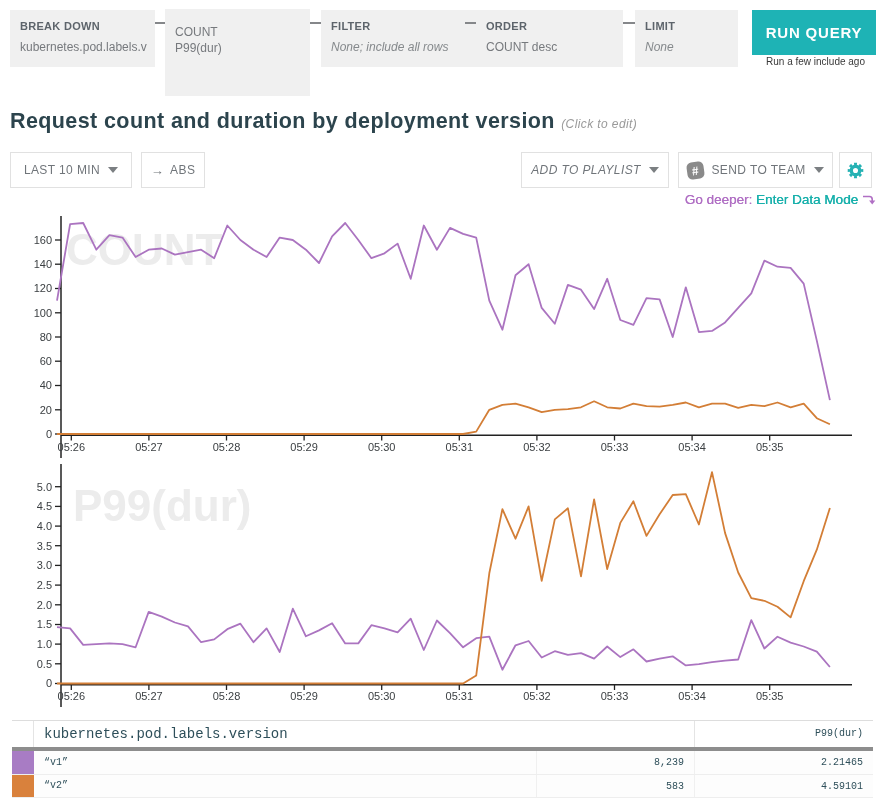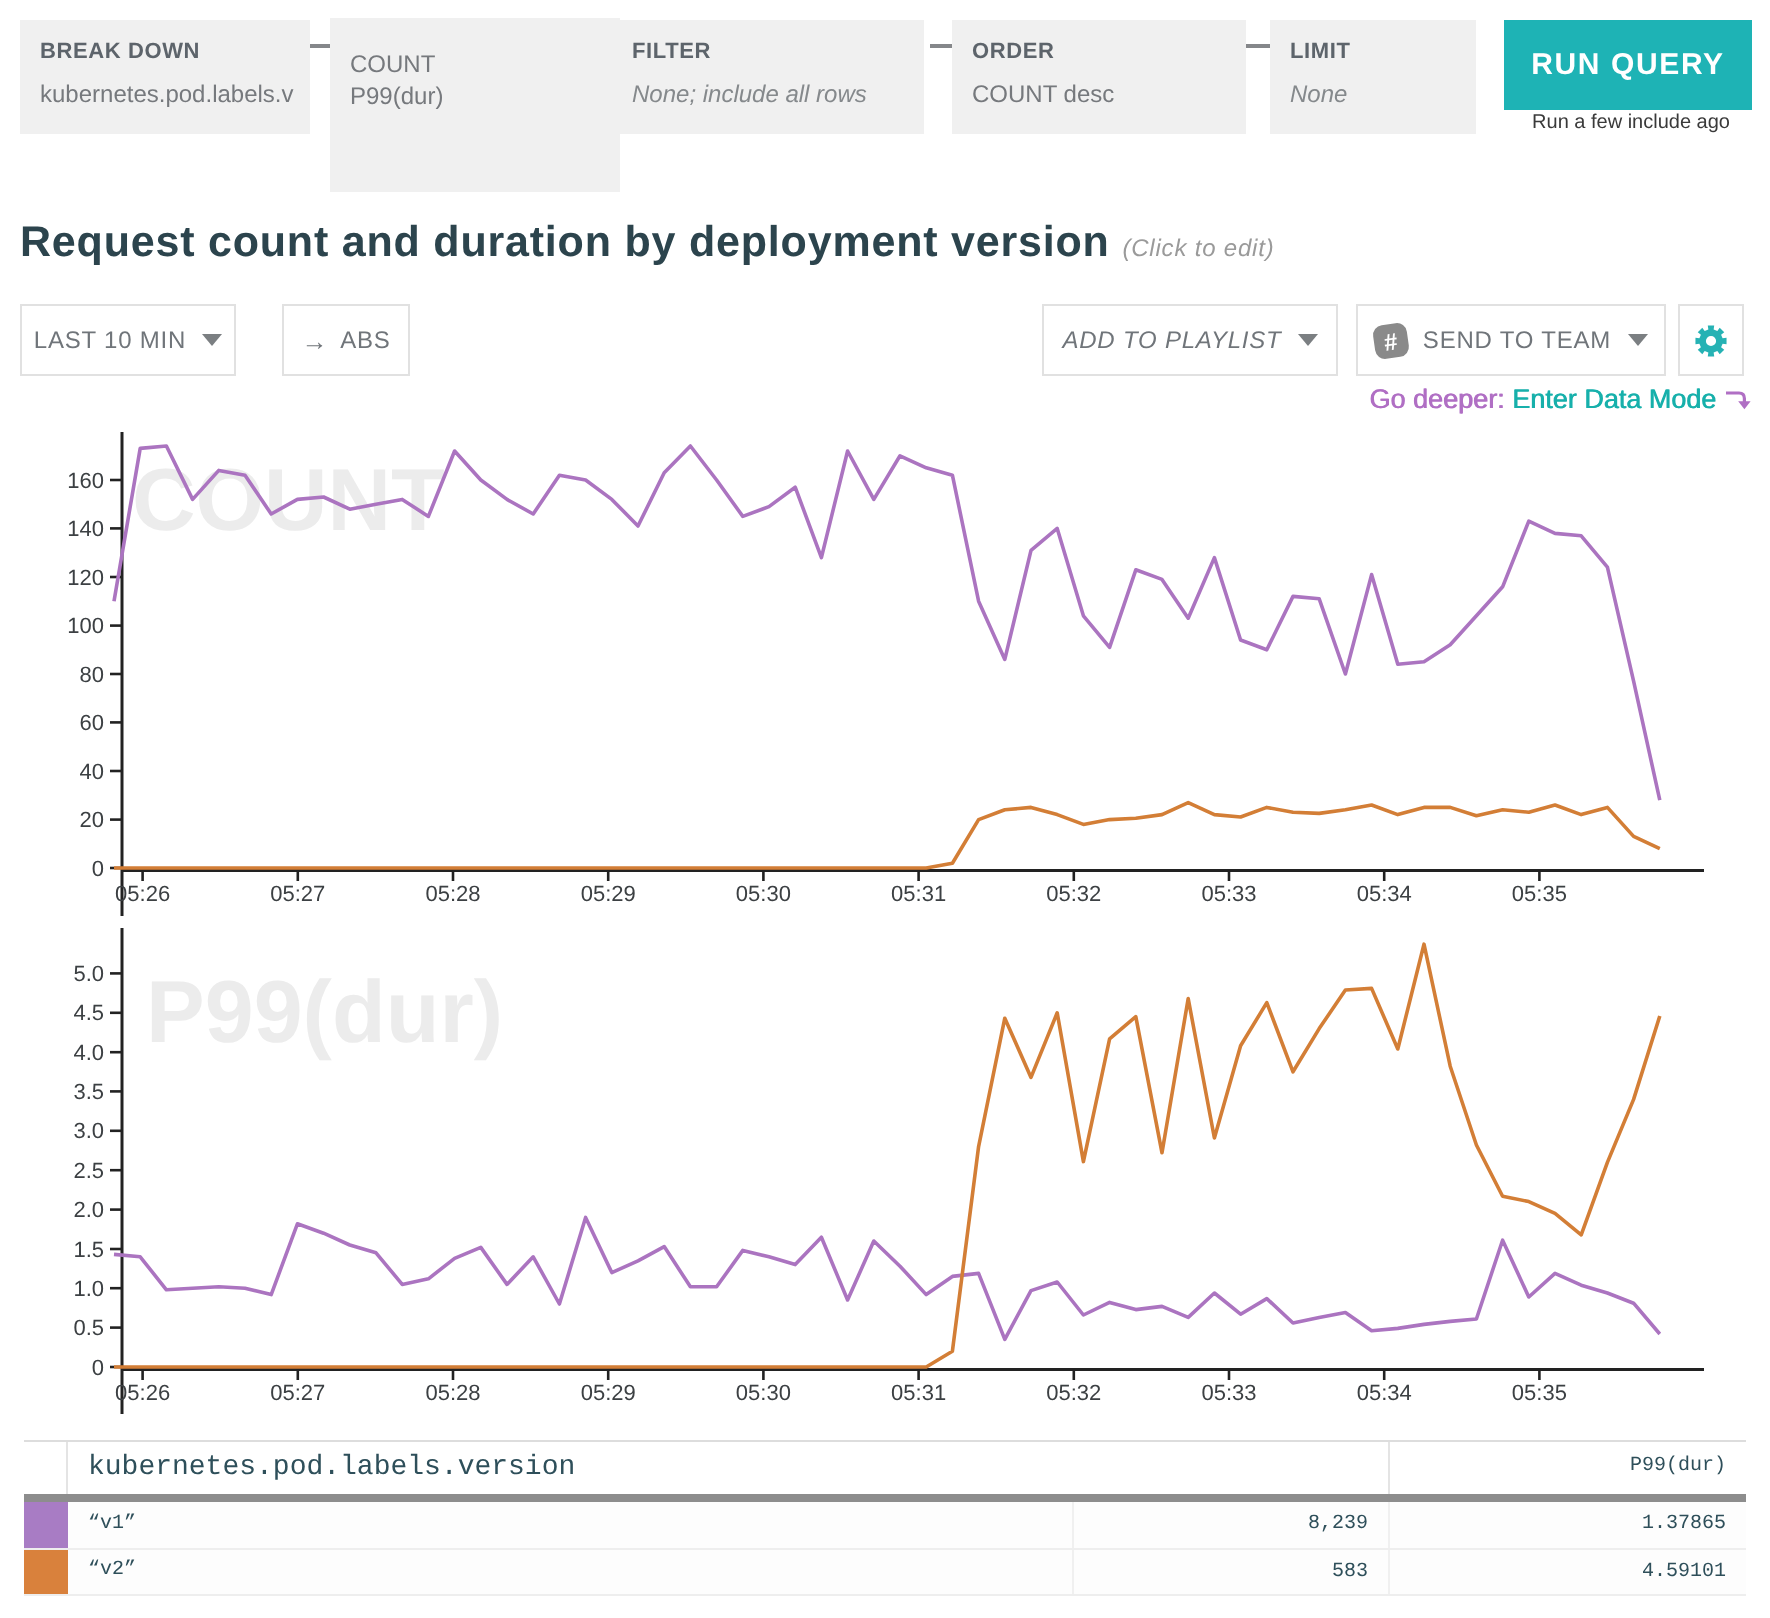--- a/index.html
+++ b/index.html
@@ -18,40 +18,40 @@
 
 <div class="qbox" style="left:10px; top:10px; width:145px; height:57px;">
   <h4>BREAK DOWN</h4>
     <div class="c">kubernetes.pod.labels.v</div>
 </div>
 <div class="conn" style="left:155px; width:10px;"></div>
 <div class="qbox" style="left:165px; top:9px; width:145px; height:87px;">
     <div class="c">COUNT<br>P99(dur)</div>
 </div>
 <div class="conn" style="left:310px; width:11px;"></div>
-<div class="qbox" style="left:306px; top:10px; width:156px; height:57px;">
+<div class="qbox" style="left:321px; top:10px; width:156px; height:57px;">
   <h4>FILTER</h4>
     <div class="c" style="font-style:italic; color:#85898c; white-space:nowrap;">None; include all rows</div>
 </div>
 <div class="conn" style="left:465px; width:11px;"></div>
 <div class="qbox" style="left:476px; top:10px; width:147px; height:57px;">
   <h4>ORDER</h4>
     <div class="c">COUNT desc</div>
 </div>
 <div class="conn" style="left:623px; width:12px;"></div>
 <div class="qbox" style="left:635px; top:10px; width:103px; height:57px;">
   <h4>LIMIT</h4>
     <div class="c" style="font-style:italic; color:#85898c;">None</div>
 </div>
 <div class="abs" style="left:752px; top:10px; width:124px; height:45px; background:#1eb3b5; border-radius:0; color:#fff; font-weight:bold; font-size:15px; letter-spacing:0.8px; display:flex; align-items:center; justify-content:center;">RUN QUERY</div>
 <div class="abs" style="left:640px; top:56px; width:225px; text-align:right; font-size:10px; color:#3a3a3a;">Run a few include ago</div>
 
 <div class="abs" style="left:10px; top:109px; font-size:21.5px; letter-spacing:0.4px; font-weight:bold; color:#2c444d;">Request count and duration by deployment version <span style="font-weight:normal; font-style:italic; font-size:12px; color:#9a9a9a;">(Click to edit)</span></div>
 
-<div class="btn" style="left:10px; width:108px;">LAST 10 MIN<span class="tri"></span></div>
+<div class="btn" style="left:10px; width:122px;">LAST 10 MIN<span class="tri"></span></div>
 <div class="btn" style="left:141px; width:64px;"><span style="font-size:13px; margin-right:6px;">→</span>ABS</div>
 <div class="btn" style="left:521px; width:148px;font-style:italic;">ADD TO PLAYLIST<span class="tri"></span></div>
 <div class="btn" style="left:678px; width:155px;"><span style="display:inline-flex;width:17px;height:17px;border-radius:5px;background:#8a8a8a;color:#fff;font-size:12px;font-weight:bold;align-items:center;justify-content:center;margin-right:7px;transform:rotate(-8deg);">#</span>SEND TO TEAM<span class="tri"></span></div>
 <div class="btn" style="left:838.5px; width:33px;">
 <svg width="17" height="17" viewBox="0 0 24 24">
       <path fill="#26b2b4" fill-rule="evenodd" d="M22.97,9.73 L22.97,14.27 L20.19,13.87 L19.11,16.47 L21.36,18.15 L18.15,21.36 L16.47,19.11 L13.87,20.19 L14.27,22.97 L9.73,22.97 L10.13,20.19 L7.53,19.11 L5.85,21.36 L2.64,18.15 L4.89,16.47 L3.81,13.87 L1.03,14.27 L1.03,9.73 L3.81,10.13 L4.89,7.53 L2.64,5.85 L5.85,2.64 L7.53,4.89 L10.13,3.81 L9.73,1.03 L14.27,1.03 L13.87,3.81 L16.47,4.89 L18.15,2.64 L21.36,5.85 L19.11,7.53 L20.19,10.13 Z M15.6,12 A3.6,3.6 0 1 0 8.4,12 A3.6,3.6 0 1 0 15.6,12 Z"></path>
     </svg>
 </div>
 <div class="abs" style="left:400px; top:192px; width:477px; text-align:right; font-size:13.5px; text-shadow:0.4px 0 0 currentColor;"><span style="color:#b06fc4;">Go deeper: </span><span style="color:#17b0ab;">Enter Data Mode</span><svg width="15" height="14" viewBox="0 0 15 14" style="margin-left:4px; vertical-align:-2px;">
       <path d="M1 4.5 H7.5 Q10.2 4.5 10.2 7.2 V9.5" fill="none" stroke="#b06fc4" stroke-width="1.6"></path>
@@ -155,21 +155,21 @@
   <div style="display:flex; height:26px; align-items:center;" class="mono">
     <div style="width:22px; height:100%; border-right:1px solid #e4e4e4;"></div>
     <div style="flex:1; padding-left:10px; font-size:14px; color:#2e4f5a;">kubernetes.pod.labels.version</div>
     <div style="width:179px; border-left:1px solid #e4e4e4; text-align:right; padding-right:10px; font-size:10px; color:#2e4f5a; height:100%; line-height:26px;">P99(dur)</div>
   </div>
   <div style="height:4px; background:#8d8d8d;"></div>
   <div style="display:flex; height:23.5px; align-items:center; border-bottom:1px solid #eee; background:#fdfdfd;" class="mono">
     <div style="width:22px; height:100%; background:#a87cc4;"></div>
     <div style="flex:1; padding-left:10px; font-size:10px; color:#2e4f5a;">“v1”</div>
     <div style="width:158px; border-left:1px solid #f0f0f0; text-align:right; padding-right:10px; font-size:10px; color:#2e4f5a; height:100%; line-height:23.5px;">8,239</div>
-    <div style="width:179px; border-left:1px solid #f0f0f0; text-align:right; padding-right:10px; font-size:10px; color:#2e4f5a; height:100%; line-height:23.5px;">1.37865</div>
+    <div style="width:179px; border-left:1px solid #f0f0f0; text-align:right; padding-right:10px; font-size:10px; color:#2e4f5a; height:100%; line-height:23.5px;">2.21465</div>
   </div>
   <div style="display:flex; height:23.5px; align-items:center; border-bottom:1px solid #eee; background:#fdfdfd;justify-content:center;" class="mono">
     <div style="width:22px; height:100%; background:#d9813c;"></div>
     <div style="flex:1; padding-left:10px; font-size:10px; color:#2e4f5a;">“v2”</div>
     <div style="width:158px; border-left:1px solid #f0f0f0; text-align:right; padding-right:10px; font-size:10px; color:#2e4f5a; height:100%; line-height:23.5px;">583</div>
     <div style="width:179px; border-left:1px solid #f0f0f0; text-align:right; padding-right:10px; font-size:10px; color:#2e4f5a; height:100%; line-height:23.5px;">4.59101</div>
   </div>
 </div>
 
 </body></html>

